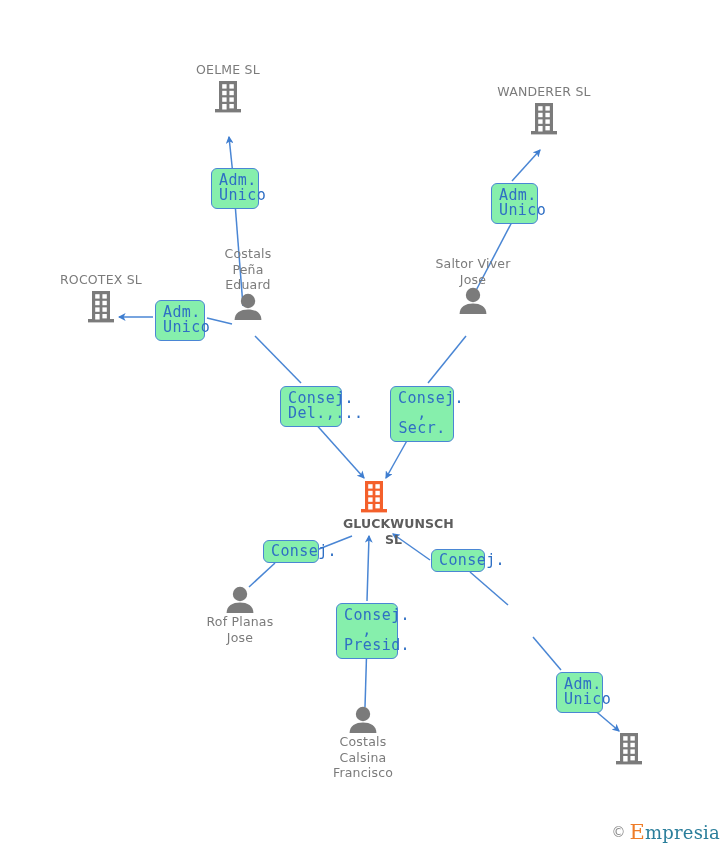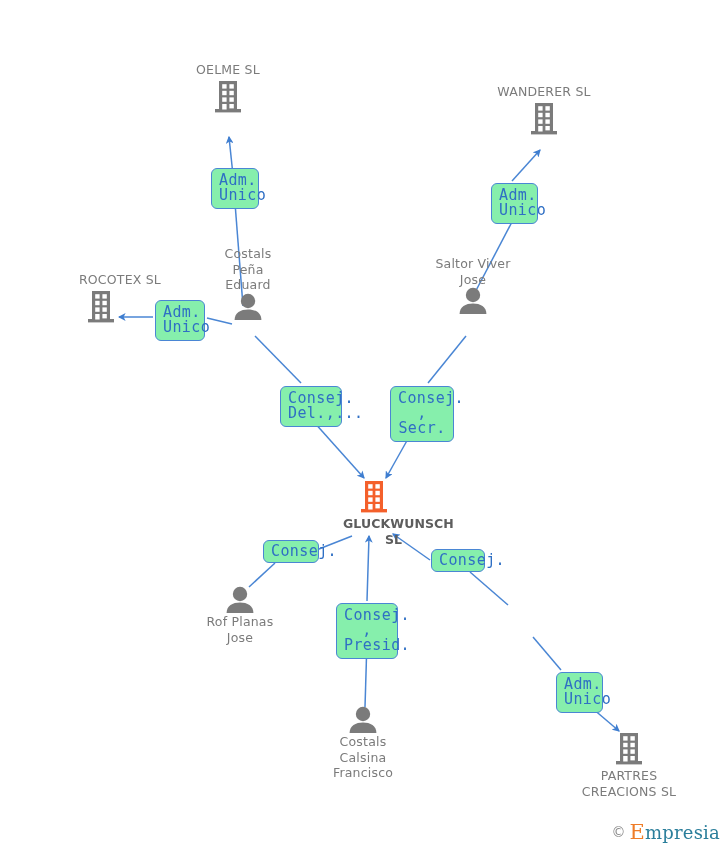--- a/index.html
+++ b/index.html
@@ -134,21 +134,21 @@
       <rect x="17.4" y="6.2" width="4.4" height="4.4" fill="#fff"></rect>
       <rect x="10.2" y="12.8" width="4.4" height="4.4" fill="#fff"></rect>
       <rect x="17.4" y="12.8" width="4.4" height="4.4" fill="#fff"></rect>
       <rect x="10.2" y="19.4" width="4.4" height="4.4" fill="#fff"></rect>
       <rect x="17.4" y="19.4" width="4.4" height="4.4" fill="#fff"></rect>
       <rect x="10.2" y="26" width="4.4" height="5.5" fill="#fff"></rect>
       <rect x="17.4" y="26" width="4.4" height="4.4" fill="#fff"></rect>
     </svg>
   </div>
 
-  <div class="node company" style="left:41px;top:272px;width:120px;text-align:right;">
+  <div class="node company" style="left:41px;top:272px;width:120px;">
     <div class="caption">ROCOTEX SL</div>
     <svg class="ico" width="32" height="38" viewBox="0 0 32 38">
       <rect x="7" y="3" width="18" height="29" fill="#7b7b7b"></rect>
       <rect x="3" y="31" width="26" height="3.4" fill="#7b7b7b"></rect>
       <rect x="10.2" y="6.2" width="4.4" height="4.4" fill="#fff"></rect>
       <rect x="17.4" y="6.2" width="4.4" height="4.4" fill="#fff"></rect>
       <rect x="10.2" y="12.8" width="4.4" height="4.4" fill="#fff"></rect>
       <rect x="17.4" y="12.8" width="4.4" height="4.4" fill="#fff"></rect>
       <rect x="10.2" y="19.4" width="4.4" height="4.4" fill="#fff"></rect>
       <rect x="17.4" y="19.4" width="4.4" height="4.4" fill="#fff"></rect>
@@ -218,22 +218,20 @@
       <rect x="3" y="31" width="26" height="3.4" fill="#7b7b7b"></rect>
       <rect x="10.2" y="6.2" width="4.4" height="4.4" fill="#fff"></rect>
       <rect x="17.4" y="6.2" width="4.4" height="4.4" fill="#fff"></rect>
       <rect x="10.2" y="12.8" width="4.4" height="4.4" fill="#fff"></rect>
       <rect x="17.4" y="12.8" width="4.4" height="4.4" fill="#fff"></rect>
       <rect x="10.2" y="19.4" width="4.4" height="4.4" fill="#fff"></rect>
       <rect x="17.4" y="19.4" width="4.4" height="4.4" fill="#fff"></rect>
       <rect x="10.2" y="26" width="4.4" height="5.5" fill="#fff"></rect>
       <rect x="17.4" y="26" width="4.4" height="4.4" fill="#fff"></rect>
     </svg>
-    <div class="caption">PARTRES
-CREACIONS SL</div>
   </div>
 
   <div class="rel" style="left:211px;top:168px;width:48px;">Adm.
 Unico</div>
 
   <div class="rel" style="left:155px;top:300px;width:50px;">Adm.
 Unico</div>
 
   <div class="rel" style="left:491px;top:183px;width:47px;">Adm.
 Unico</div>

